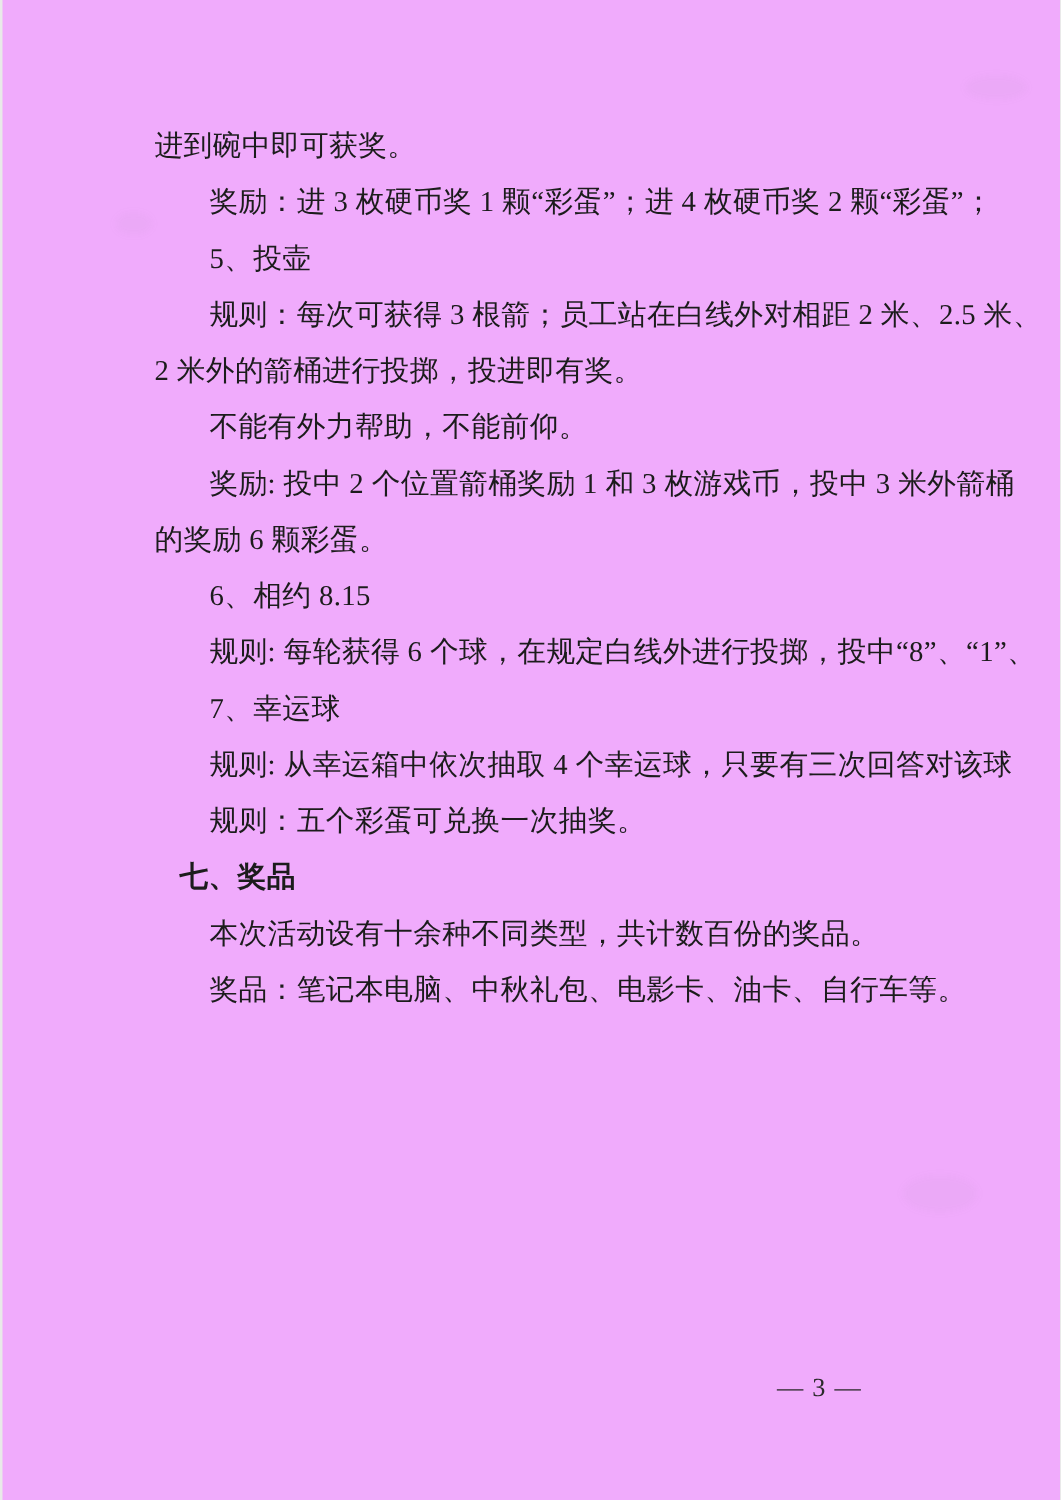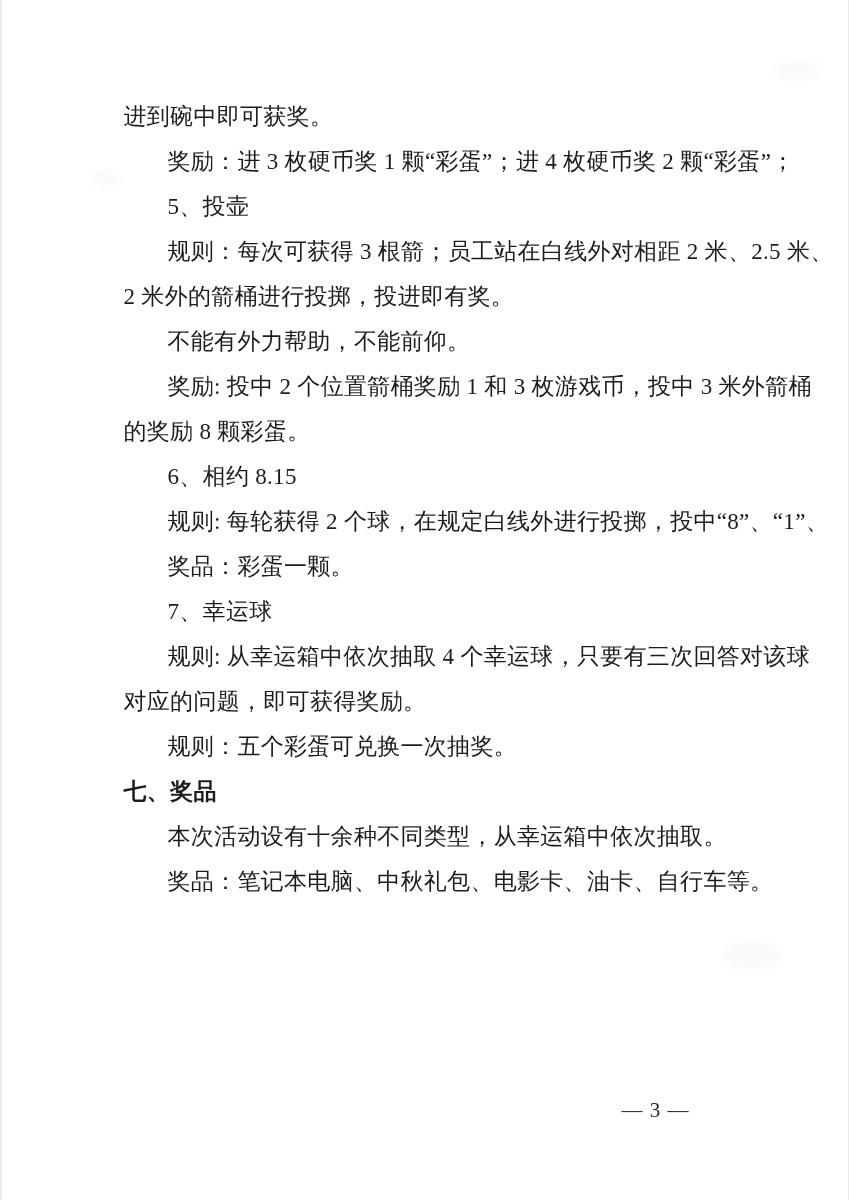--- a/index.html
+++ b/index.html
@@ -5,21 +5,21 @@
   html, body {
     margin: 0;
     padding: 0;
     background: #e9e9e9;
   }
   .page {
     position: relative;
     width: 846px;
     height: 1200px;
     margin: 0 auto;
-    background: #ffffff;
+    background: #f0abfc;
     overflow: hidden;
     font-family: "Liberation Serif", "DejaVu Serif", serif;
     color: #1c1c1c;
   }
   .doc-body {
     position: absolute;
     left: 122px;
     top: 94px;
     width: 620px;
   }
@@ -28,20 +28,21 @@
     line-height: 45px;
     font-size: 23px;
     white-space: nowrap;
     letter-spacing: 0.3px;
   }
   .line.indent {
     padding-left: 44px;
   }
   .line.bold {
     font-weight: bold;
+    margin-left: 20px;
   }
   .page-number {
     position: absolute;
     left: 620px;
     top: 1096px;
     font-size: 21px;
     line-height: 28px;
     color: #2a2a2a;
     letter-spacing: 1px;
     white-space: nowrap;
@@ -68,27 +69,25 @@
   <div class="artifact a4"></div>
 
   <div class="doc-body" id="doc-body">
       <div class="line">进到碗中即可获奖。</div>
       <div class="line indent">奖励：进 3 枚硬币奖 1 颗“彩蛋”；进 4 枚硬币奖 2 颗“彩蛋”；</div>
       <div class="line indent">5、投壶</div>
       <div class="line indent">规则：每次可获得 3 根箭；员工站在白线外对相距 2 米、2.5 米、</div>
       <div class="line">2 米外的箭桶进行投掷，投进即有奖。</div>
       <div class="line indent">不能有外力帮助，不能前仰。</div>
       <div class="line indent">奖励: 投中 2 个位置箭桶奖励 1 和 3 枚游戏币，投中 3 米外箭桶</div>
-      <div class="line">的奖励 8 颗彩蛋。</div>
+      <div class="line">的奖励 6 颗彩蛋。</div>
       <div class="line indent">6、相约 8.15</div>
-      <div class="line indent">规则: 每轮获得 2 个球，在规定白线外进行投掷，投中“8”、“1”、</div>
-      <div class="line indent">奖品：彩蛋一颗。</div>
+      <div class="line indent">规则: 每轮获得 6 个球，在规定白线外进行投掷，投中“8”、“1”、</div>
       <div class="line indent">7、幸运球</div>
       <div class="line indent">规则: 从幸运箱中依次抽取 4 个幸运球，只要有三次回答对该球</div>
-      <div class="line">对应的问题，即可获得奖励。</div>
       <div class="line indent">规则：五个彩蛋可兑换一次抽奖。</div>
       <div class="line bold">七、奖品</div>
-      <div class="line indent">本次活动设有十余种不同类型，从幸运箱中依次抽取。</div>
+      <div class="line indent">本次活动设有十余种不同类型，共计数百份的奖品。</div>
       <div class="line indent">奖品：笔记本电脑、中秋礼包、电影卡、油卡、自行车等。</div>
     </div>
 
   <div class="page-number">— 3 —</div>
 </div>
 
 </body></html>

